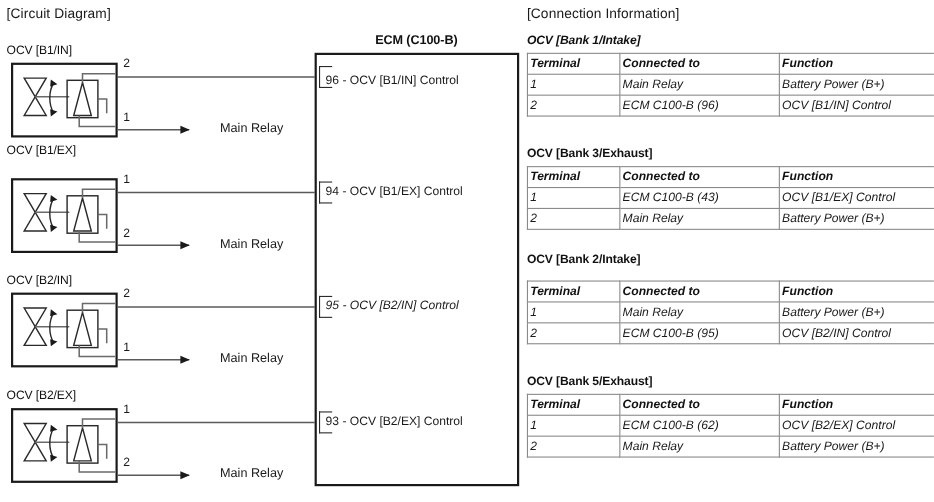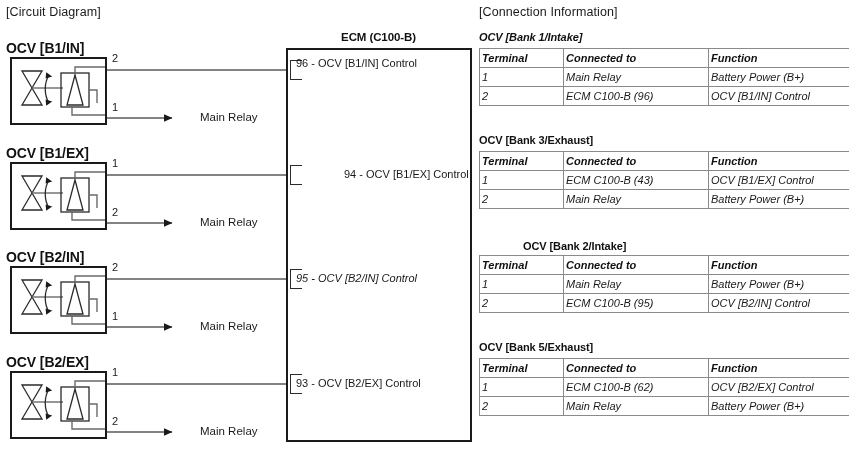--- a/index.html
+++ b/index.html
@@ -25,22 +25,22 @@
     white-space: nowrap;
     letter-spacing: 0.1px;
   }
   #circuit-heading { left: 6px;   top: 5px; }
   #conn-heading    { left: 479px; top: 5px; }
 
   
   .ocv-label {
     position: absolute;
     left: 6px;
-    font-size: 14px;
-    font-weight: bold;
+    font-size: 11px;
+    font-weight: normal;
     color: #111;
     white-space: nowrap;
     letter-spacing: -0.1px;
   }
   .ocv-box {
     position: absolute;
     left: 10px;
     width: 97px;
     height: 68px;
     border: 2px solid #1a1a1a;
@@ -195,21 +195,21 @@
     <path d="M63,16 L63,8 L93,8" stroke="#6a6a6a" stroke-width="1.4" fill="none"></path>
 
     <path d="M60,46 L60,56 L93,56" stroke="#6a6a6a" stroke-width="1.4" fill="none"></path>
     <path d="M77,31 L85,31 L85,44" stroke="#6a6a6a" stroke-width="1.4" fill="none"></path>
   </svg>
 </div>
 <div class="term-num" style="left:112px; top:52px;">2</div>
 <div class="term-num" style="left:112px; top:101px;">1</div>
 <div class="relay-label" style="left:200px; top:111px;">Main Relay</div>
 
-<div class="ocv-label" style="top:145px;">OCV [B1/EX]</div>
+<div class="ocv-label" style="top:131px;">OCV [B1/EX]</div>
 <div class="ocv-box" style="top:162px;">
   <svg class="ocv-svg" width="93" height="64" viewBox="0 0 93 64">
     <path d="M10,12 L30,12 L10,46 L30,46 Z" fill="none" stroke="#2a2a2a" stroke-width="1.3"></path>
     <path d="M20,29 L51,29" stroke="#6a6a6a" stroke-width="1.4"></path>
     <path d="M37,16 C32,24 32,36 37,44" fill="none" stroke="#2a2a2a" stroke-width="1.3"></path>
     <path d="M34.2,13.2 L40.2,17.6 L33.6,19.6 Z" fill="#1a1a1a"></path>
     <path d="M34.2,46.8 L40.2,42.4 L33.6,40.4 Z" fill="#1a1a1a"></path>
     <rect x="49" y="14" width="28" height="34" fill="none" stroke="#2a2a2a" stroke-width="1.3"></rect>
     <path d="M63,16 L71,46 L55,46 Z" fill="none" stroke="#2a2a2a" stroke-width="1.3"></path>
     <path d="M63,16 L63,8 L93,8" stroke="#6a6a6a" stroke-width="1.4" fill="none"></path>
@@ -256,24 +256,24 @@
   </svg>
 </div>
 <div class="term-num" style="left:112px; top:366px;">1</div>
 <div class="term-num" style="left:112px; top:415px;">2</div>
 <div class="relay-label" style="left:200px; top:425px;">Main Relay</div>
 
 <div id="ecm-title">ECM (C100-B)</div>
 <div id="ecm-box"></div>
 
 <div class="ecm-pin" style="left:290px; top:60px;"></div>
-<div class="ecm-pin-label" style="left:296px; top:57px;">96 - OCV [B1/IN] Control</div>
+<div class="ecm-pin-label" style="left:296px; top:67px;">96 - OCV [B1/IN] Control</div>
 
 <div class="ecm-pin" style="left:290px; top:165px;"></div>
-<div class="ecm-pin-label" style="left:296px; top:168px;margin-left:48px;">94 - OCV [B1/EX] Control</div>
+<div class="ecm-pin-label" style="left:296px; top:168px;">94 - OCV [B1/EX] Control</div>
 
 <div class="ecm-pin" style="left:290px; top:269px;"></div>
 <div class="ecm-pin-label" style="left:296px; top:272px;font-style:italic;">95 - OCV [B2/IN] Control</div>
 
 <div class="ecm-pin" style="left:290px; top:374px;"></div>
 <div class="ecm-pin-label" style="left:296px; top:377px;">93 - OCV [B2/EX] Control</div>
 
 <div class="table-title" style="top:31px;font-style:italic;">OCV [Bank 1/Intake]</div>
 <table class="conn-table" style="top:48px;">
   <thead>
@@ -313,21 +313,21 @@
       <td>OCV [B1/EX] Control</td>
     </tr>
     <tr>
       <td>2</td>
       <td>Main Relay</td>
       <td>Battery Power (B+)</td>
     </tr>
   </tbody>
 </table>
 
-<div class="table-title" style="top:240px;margin-left:44px;">OCV [Bank 2/Intake]</div>
+<div class="table-title" style="top:230px;">OCV [Bank 2/Intake]</div>
 <table class="conn-table" style="top:255px;">
   <thead>
     <tr>
       <th class="col-term">Terminal</th>
       <th class="col-conn">Connected to</th>
       <th class="col-func">Function</th>
     </tr>
   </thead>
   <tbody>
     <tr>

